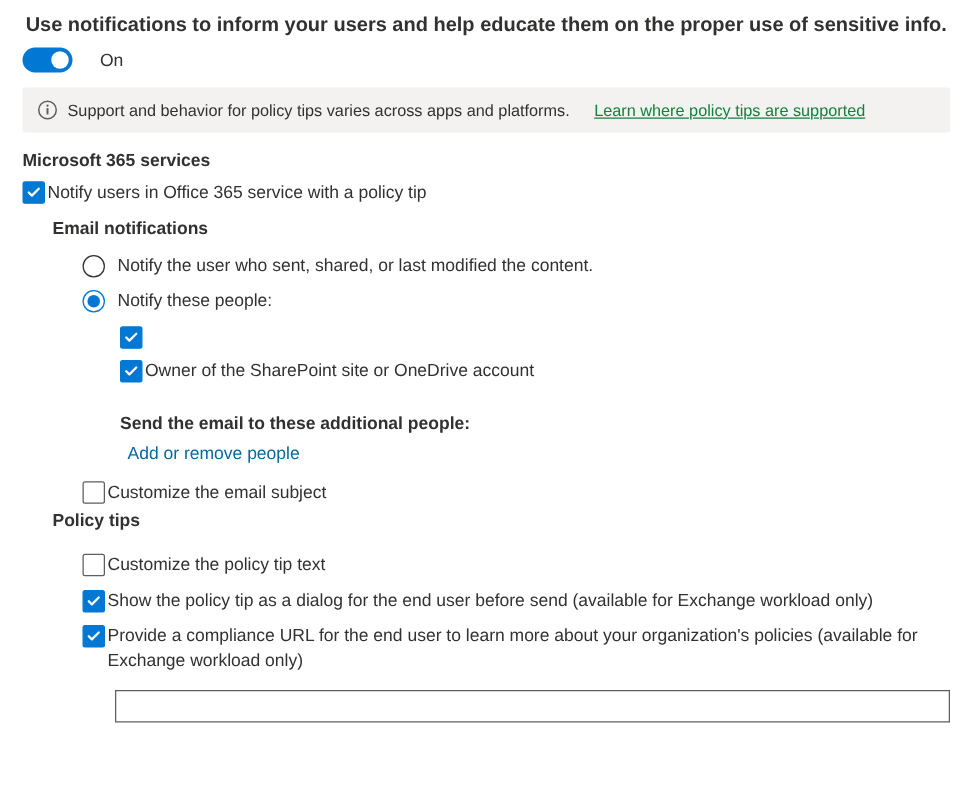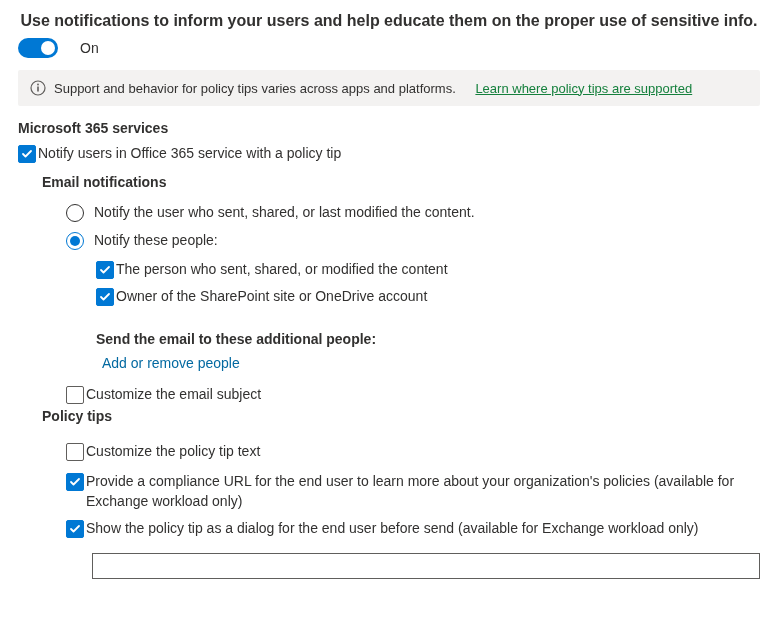--- a/index.html
+++ b/index.html
@@ -120,21 +120,20 @@
       <span>Notify these people:</span>
     </div>
 
     <div class="indent-3" style="margin-top:6px;">
       <div class="checkbox-row">
         <div class="checkbox checked">
           <svg class="checkmark" viewBox="0 0 12 12">
               <path d="M2 6l2.5 2.5L10 3" stroke="#fff" stroke-width="1.8" fill="none" stroke-linecap="round" stroke-linejoin="round"></path>
             </svg>
         </div>
-        <span class="cb-label">The person who sent, shared, or modified the content</span>
       </div>
 
       <div class="checkbox-row">
         <div class="checkbox checked">
           <svg class="checkmark" viewBox="0 0 12 12">
               <path d="M2 6l2.5 2.5L10 3" stroke="#fff" stroke-width="1.8" fill="none" stroke-linecap="round" stroke-linejoin="round"></path>
             </svg>
         </div>
         <span class="cb-label">Owner of the SharePoint site or OneDrive account</span>
       </div>
@@ -155,33 +154,33 @@
   </div>
 
   <div class="section-title">Policy tips</div>
 
   <div class="indent-2" style="margin-top:18px;">
     <div class="checkbox-row spacer-sm">
       <div class="checkbox"></div>
       <span class="cb-label">Customize the policy tip text</span>
     </div>
 
+    <div class="checkbox-row">
+      <div class="checkbox checked">
+        <svg class="checkmark" viewBox="0 0 12 12">
+            <path d="M2 6l2.5 2.5L10 3" stroke="#fff" stroke-width="1.8" fill="none" stroke-linecap="round" stroke-linejoin="round"></path>
+          </svg>
+      </div>
+      <span class="cb-label">Show the policy tip as a dialog for the end user before send (available for Exchange workload only)</span>
+    </div>
+
     <div class="checkbox-row" style="margin-top:4px;">
       <div class="checkbox checked">
         <svg class="checkmark" viewBox="0 0 12 12">
             <path d="M2 6l2.5 2.5L10 3" stroke="#fff" stroke-width="1.8" fill="none" stroke-linecap="round" stroke-linejoin="round"></path>
           </svg>
       </div>
       <span class="cb-label">Provide a compliance URL for the end user to learn more about your organization's policies (available for Exchange workload only)</span>
     </div>
 
-    <div class="checkbox-row">
-      <div class="checkbox checked">
-        <svg class="checkmark" viewBox="0 0 12 12">
-            <path d="M2 6l2.5 2.5L10 3" stroke="#fff" stroke-width="1.8" fill="none" stroke-linecap="round" stroke-linejoin="round"></path>
-          </svg>
-      </div>
-      <span class="cb-label">Show the policy tip as a dialog for the end user before send (available for Exchange workload only)</span>
-    </div>
-
     <input type="text" class="url-input" style="">
   </div>
 </div>
 
 </body></html>

